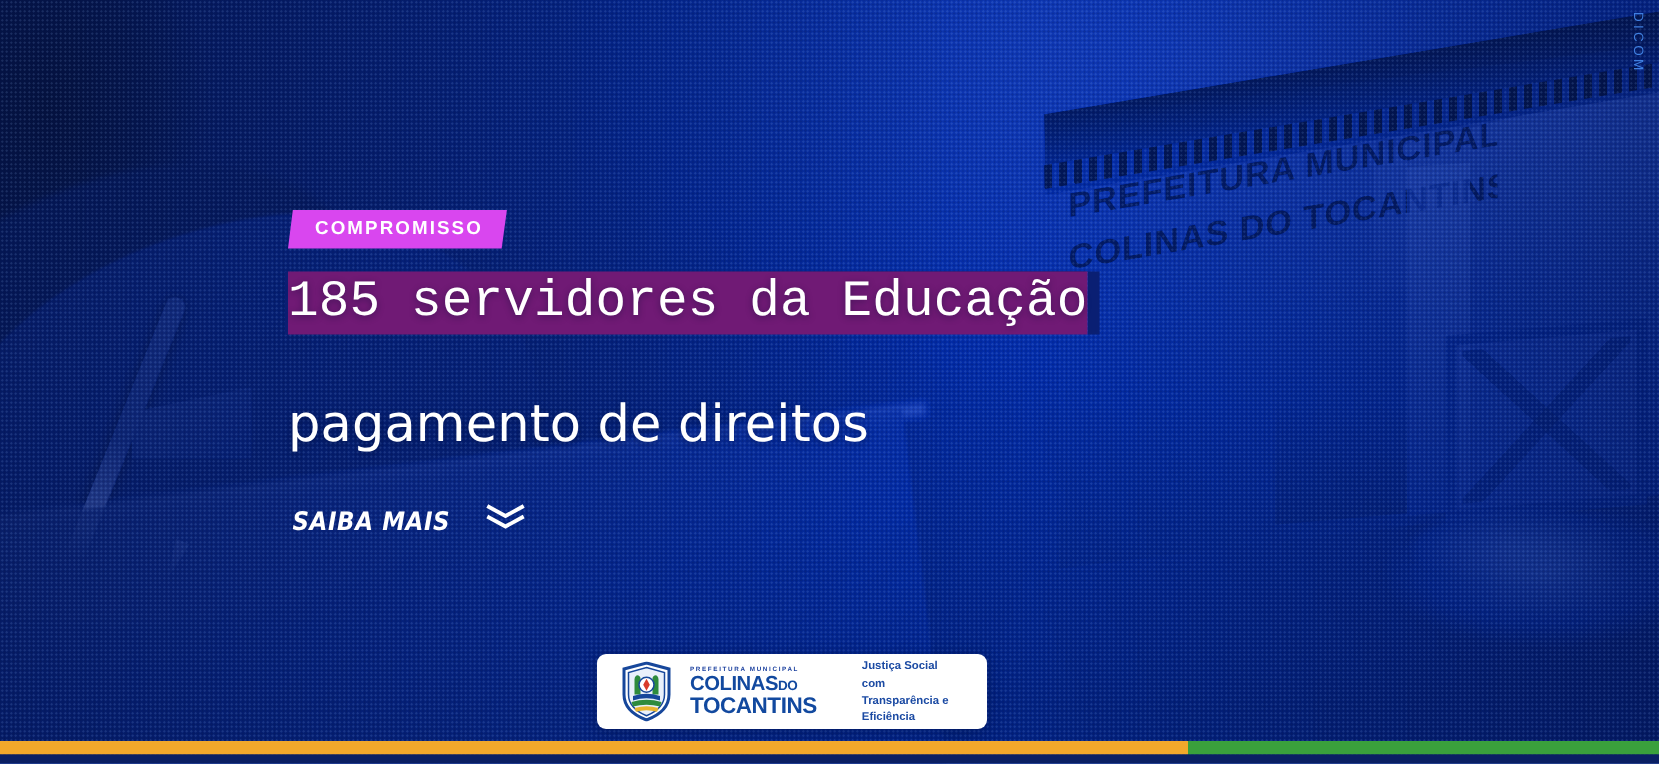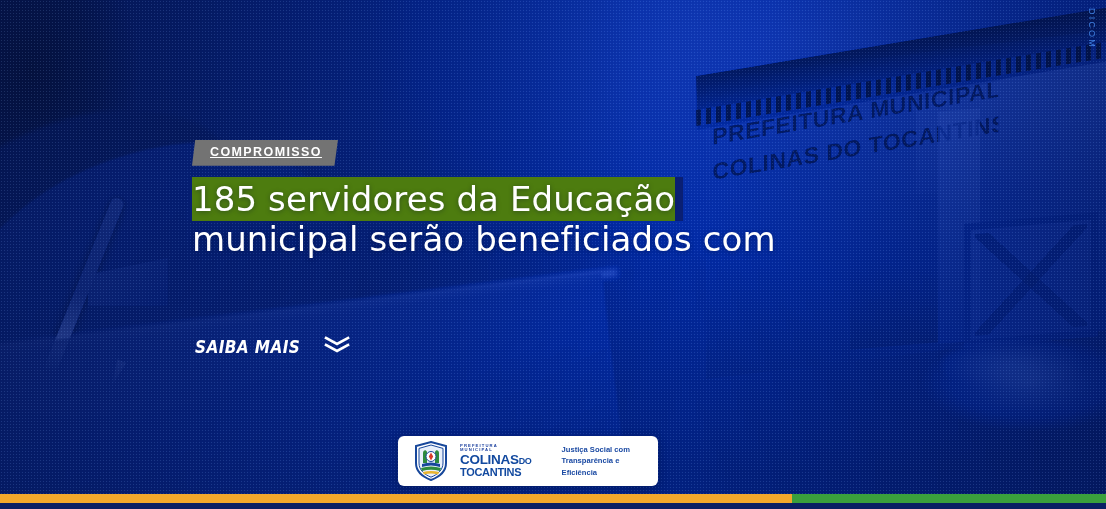--- a/index.html
+++ b/index.html
@@ -178,44 +178,44 @@
     font-size:9px;letter-spacing:2.2px;font-weight:400;
     color:#3f7fe0;
     font-family:"Liberation Sans",sans-serif;
   }
 
   
   .content{position:absolute;left:192px;top:140px;width:620px;}
 
   .badge{
     display:inline-block;
-    background:#737373;
+    background:#d946ef;
     color:#fff;
     font-size:12.5px;font-weight:700;letter-spacing:1.4px;
     padding:5px 16px 5px 18px;
     clip-path:polygon(2.2% 0, 100% 0, 97.6% 100%, 0 100%);
     font-family:"Liberation Sans",sans-serif;
     line-height:1.25;
-    text-decoration:underline;
   }
 
   .headline{
     margin:13px 0 0 0;
     font-size:34px;
     line-height:1.19;
     font-weight:400;
     color:#ffffff;
     letter-spacing:.1px;
     font-family:"DejaVu Sans","Liberation Sans",sans-serif;
     text-shadow:0 1px 5px rgba(4,14,48,.38);
   }
   .headline .hl{
-    background:#4d7c0f;
+    background:#701a75;
     box-shadow:8px 0 0 #0a1f73, -2px 0 0 #0a1f73;
     padding:2px 0;
+    font-family:Liberation Mono, monospace;
   }
 
   .cta{
     position:absolute;left:195px;top:336px;
     display:flex;align-items:center;gap:24px;
     color:#ffffff;cursor:pointer;
   }
   .cta-text{
     font-family:"DejaVu Sans Condensed","Liberation Sans",sans-serif;
     font-style:italic;font-weight:700;font-size:17px;letter-spacing:.4px;
@@ -238,21 +238,21 @@
   .brand-pre{
     font-size:4.2px;letter-spacing:1.1px;color:#1a3f9e;font-weight:700;
     margin-bottom:1px;
   }
   .brand-l1{
     font-size:13.5px;font-weight:800;color:#12499f;letter-spacing:-.3px;
     font-family:"Liberation Sans",sans-serif;
   }
   .brand-l1 .sm{font-size:9px;}
   .brand-l2{
-    font-size:11px;font-weight:800;color:#12499f;letter-spacing:-.3px;
+    font-size:15px;font-weight:800;color:#12499f;letter-spacing:-.3px;
     margin-top:1px;font-family:"Liberation Sans",sans-serif;
   }
   .tagline{
     font-size:7.6px;color:#1b4aa3;font-weight:700;line-height:1.5;
     margin-left:18px;
   }
 
   
   .bar{
     position:absolute;left:0;bottom:6px;height:9px;width:100%;
@@ -301,21 +301,22 @@
     <div class="scrim"></div>
     <div class="halftone"></div>
   </div>
 
   <div class="dicom">DICOM</div>
 
   <div class="content">
     <div class="badge">COMPROMISSO</div>
     <h1 class="headline">
       <span class="hl">185 servidores da Educação</span><br>
-      <span>municipal serão beneficiados com</span><br>
+      <br>
+      <span>pagamento de direitos</span>
     </h1>
   </div>
 
   <div class="cta">
     <span class="cta-text"><span>SAIBA</span>
       <span class="w2">MAIS</span></span>
     <span class="chev">
       <svg width="26" height="18" viewBox="0 0 26 18" aria-hidden="true">
         <path d="M2 2 L13 8 L24 2" fill="none" stroke="#ffffff" stroke-width="2.6" stroke-linecap="square"></path>
         <path d="M2 9 L13 15 L24 9" fill="none" stroke="#ffffff" stroke-width="2.6" stroke-linecap="square"></path>

